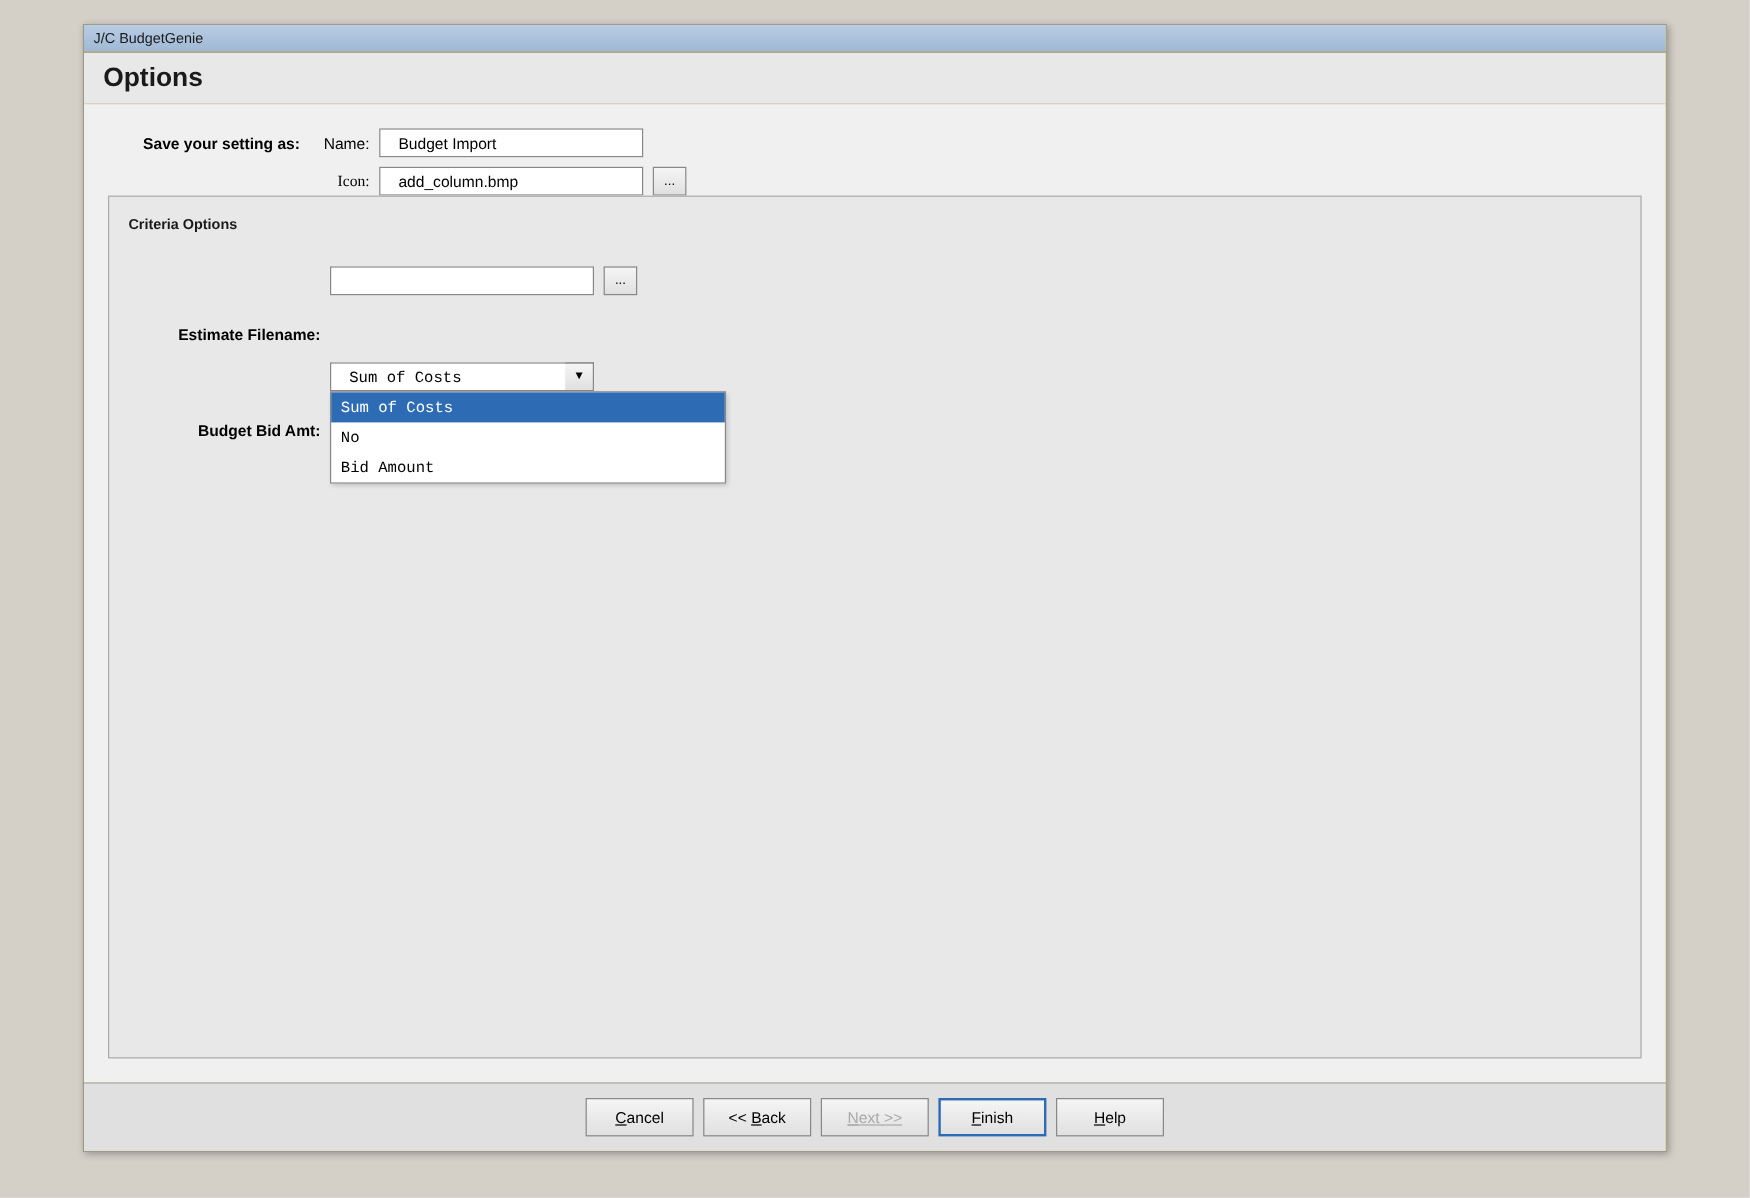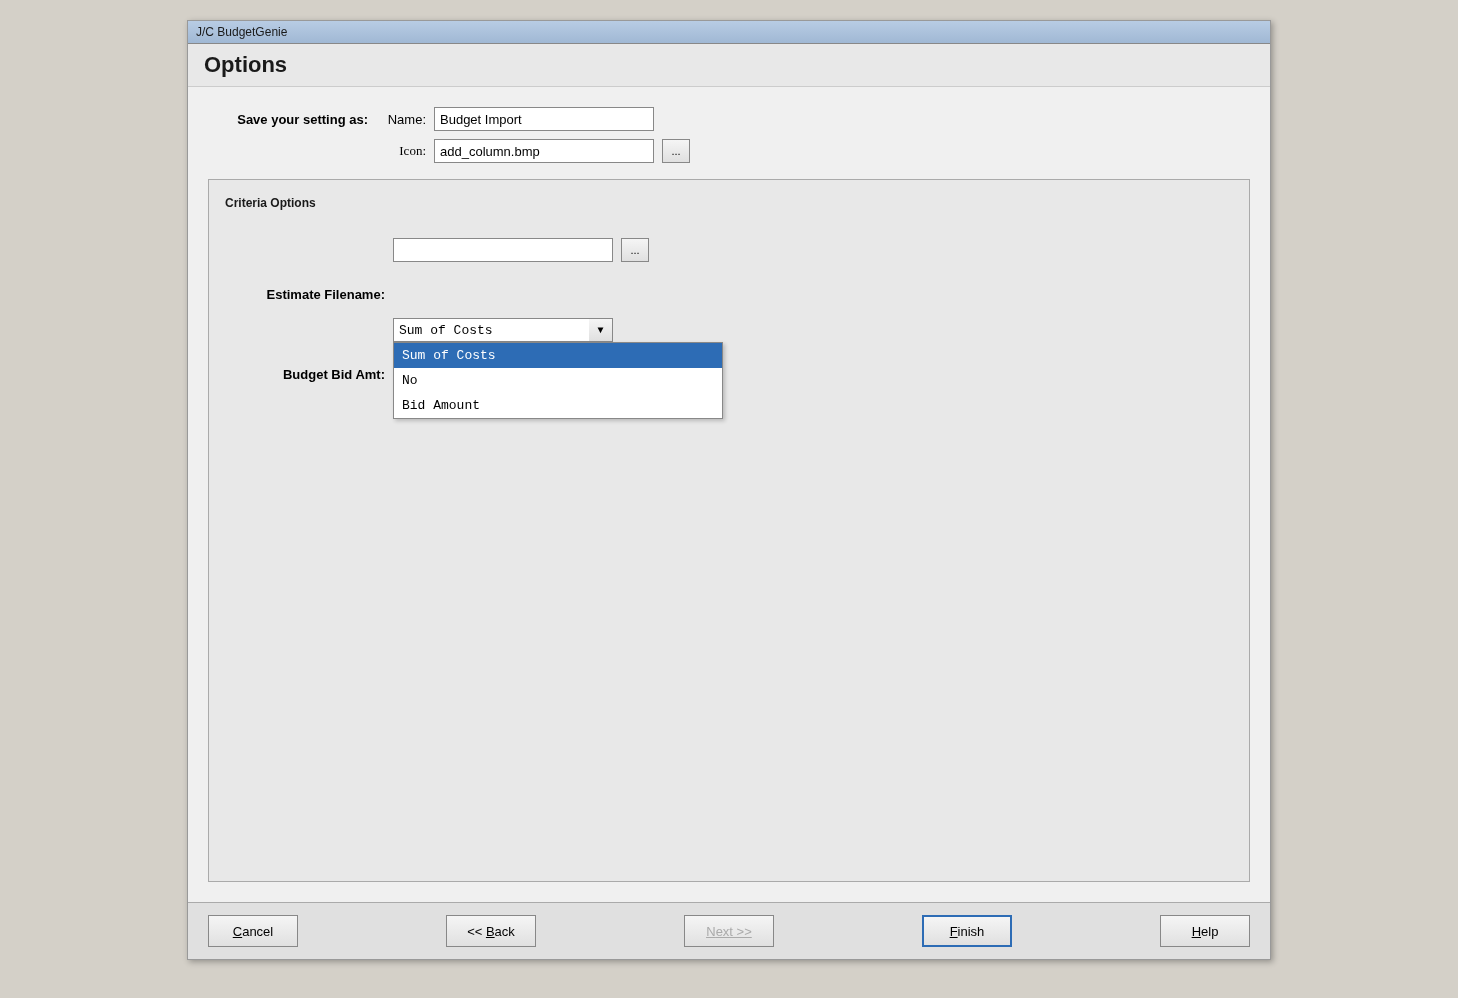--- a/index.html
+++ b/index.html
@@ -5,21 +5,21 @@
     * { box-sizing: border-box; margin: 0; padding: 0; }
     body {
       font-family: 'Segoe UI', Tahoma, Geneva, Verdana, sans-serif;
       font-size: 13px;
       background: #d4d0c8;
       width: 1458px;
       height: 998px;
       overflow: hidden;
     }
     .window {
-      width: 1084px;
+      width: 1320px;
       height: 940px;
       margin: 20px auto;
       background: #fde047;
       border: 1px solid #999;
       box-shadow: 2px 2px 6px rgba(0,0,0,0.3);
       display: flex;
       flex-direction: column;
     }
     .title-bar {
       background: linear-gradient(to bottom, #b8cce4, #a0b8d4);
@@ -40,41 +40,40 @@
       flex: 1;
       padding: 20px;
       display: flex;
       flex-direction: column;
       background: #f0f0f0;
     }
     .settings-section {
       display: flex;
       flex-direction: column;
       gap: 8px;
-      margin-bottom: 16px;
     }
     .setting-row {
       display: flex;
       align-items: center;
       gap: 8px;
     }
     .setting-label {
       font-weight: bold;
       text-align: right;
       min-width: 160px;
     }
     .setting-label-icon {
       font-weight: bold;
       text-align: right;
       min-width: 160px;
     }
     .text-input {
       border: 1px solid #888;
       background: white;
-      padding: 3px 5px;
+      padding: 3px 15px;
       font-size: 13px;
       height: 24px;
     }
     .name-input { width: 220px; }
     .icon-input { width: 220px; }
     .browse-btn {
       width: 28px;
       height: 24px;
       background: linear-gradient(to bottom, #f5f5f5, #e0e0e0);
       border: 1px solid #888;
@@ -151,21 +150,21 @@
       padding: 5px 8px;
       cursor: pointer;
       font-size: 13px;
     }
     .dropdown-item.selected {
       background: #2d6cb5;
       color: white;
     }
     .footer {
       display: flex;
-      justify-content: space-between;
+      justify-content: center;
       align-items: center;
       padding: 12px 20px;
       gap: 8px;
       background: #e0e0e0;
       border-top: 1px solid #aaa;
     }
     .footer-btn {
       min-width: 90px;
       height: 32px;
       padding: 0 12px;

